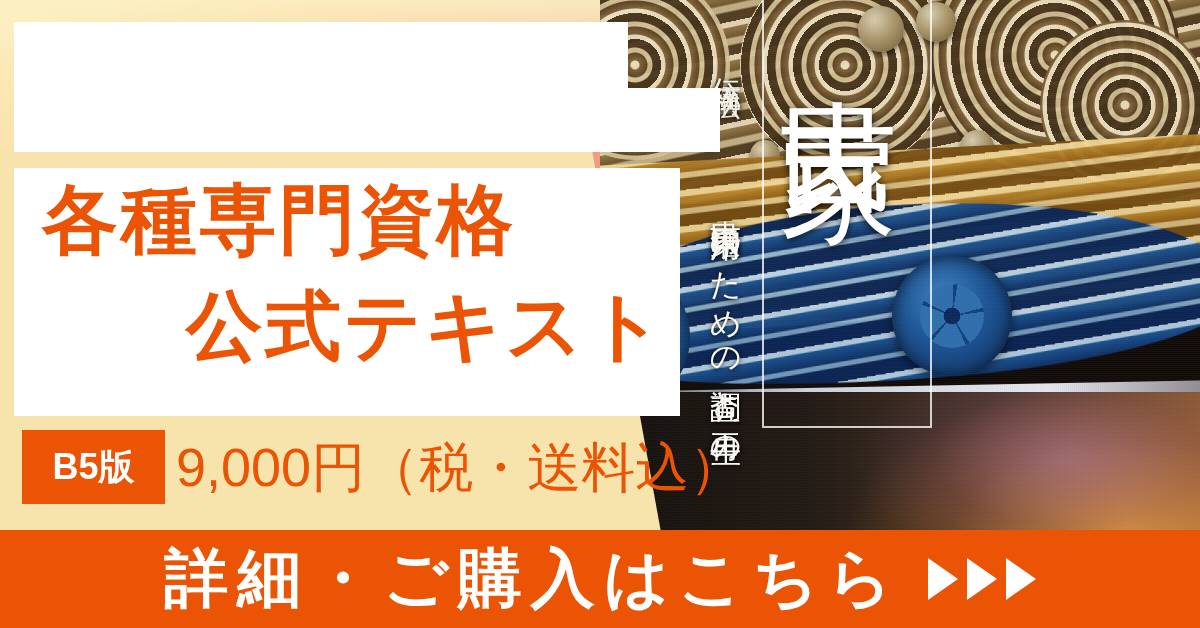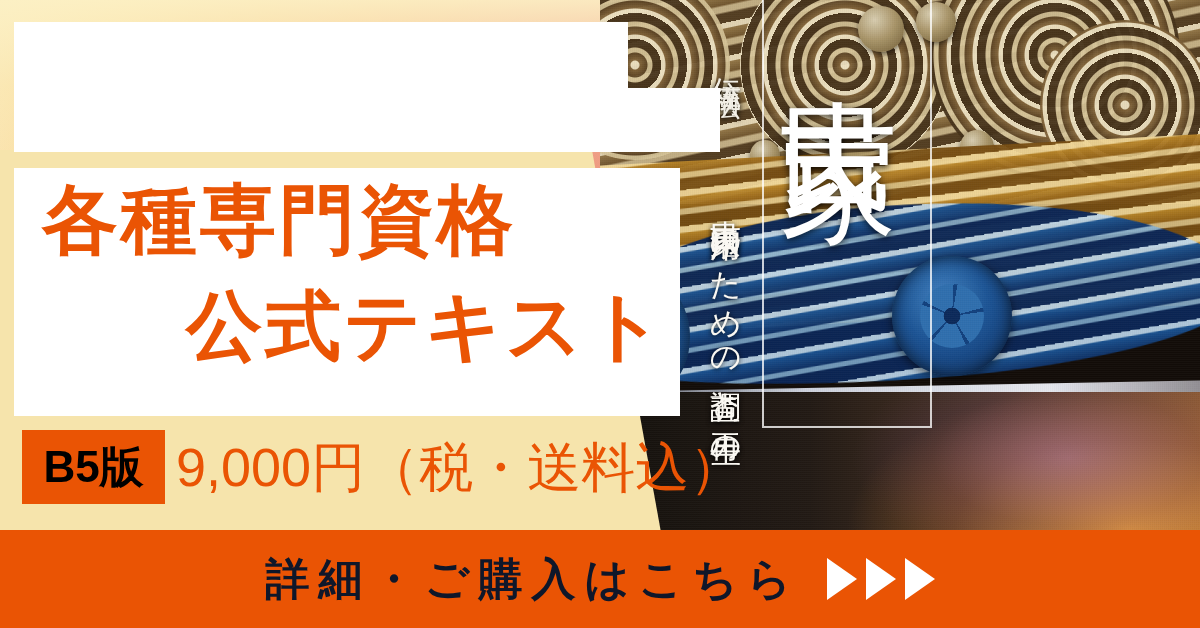--- a/index.html
+++ b/index.html
@@ -241,48 +241,49 @@
   }
 
   
   .badge {
     position:absolute; left:22px; top:430px;
     width:143px; height:74px;
     background:#ea5404;
     display:flex; align-items:center; justify-content:center;
   }
   .badge span {
-    color:#000000;
-    font-size:44px;
+    color:#ffffff;
+    font-size:36px;
     font-weight:bold;
     letter-spacing:0px;
     line-height:1;
   }
   .price {
     position:absolute; left:176px; top:434px;
     color:#ea5404;
     font-size:54px;
     letter-spacing:0px;
     line-height:66px;
     white-space:nowrap;
   }
 
   
   .cta {
     position:absolute; left:0; top:530px; width:1200px; height:98px;
     background:#ea5404;
     display:flex; align-items:center; justify-content:center;
   }
   .cta-text {
-    color:#0f172a;
-    font-size:44px;
+    color:#ffffff;
+    font-size:64px;
     font-weight:bold;
     letter-spacing:9px;
     line-height:1;
     white-space:nowrap;
+    font-family:Liberation Serif, serif;
   }
   .cta-arrows {
     display:inline-flex; align-items:center; gap:9px; margin-left:26px;
     vertical-align:middle;
   }
   .tri {
     width:0; height:0;
     border-top:21px solid transparent;
     border-bottom:21px solid transparent;
     border-left:30px solid #ffffff;

